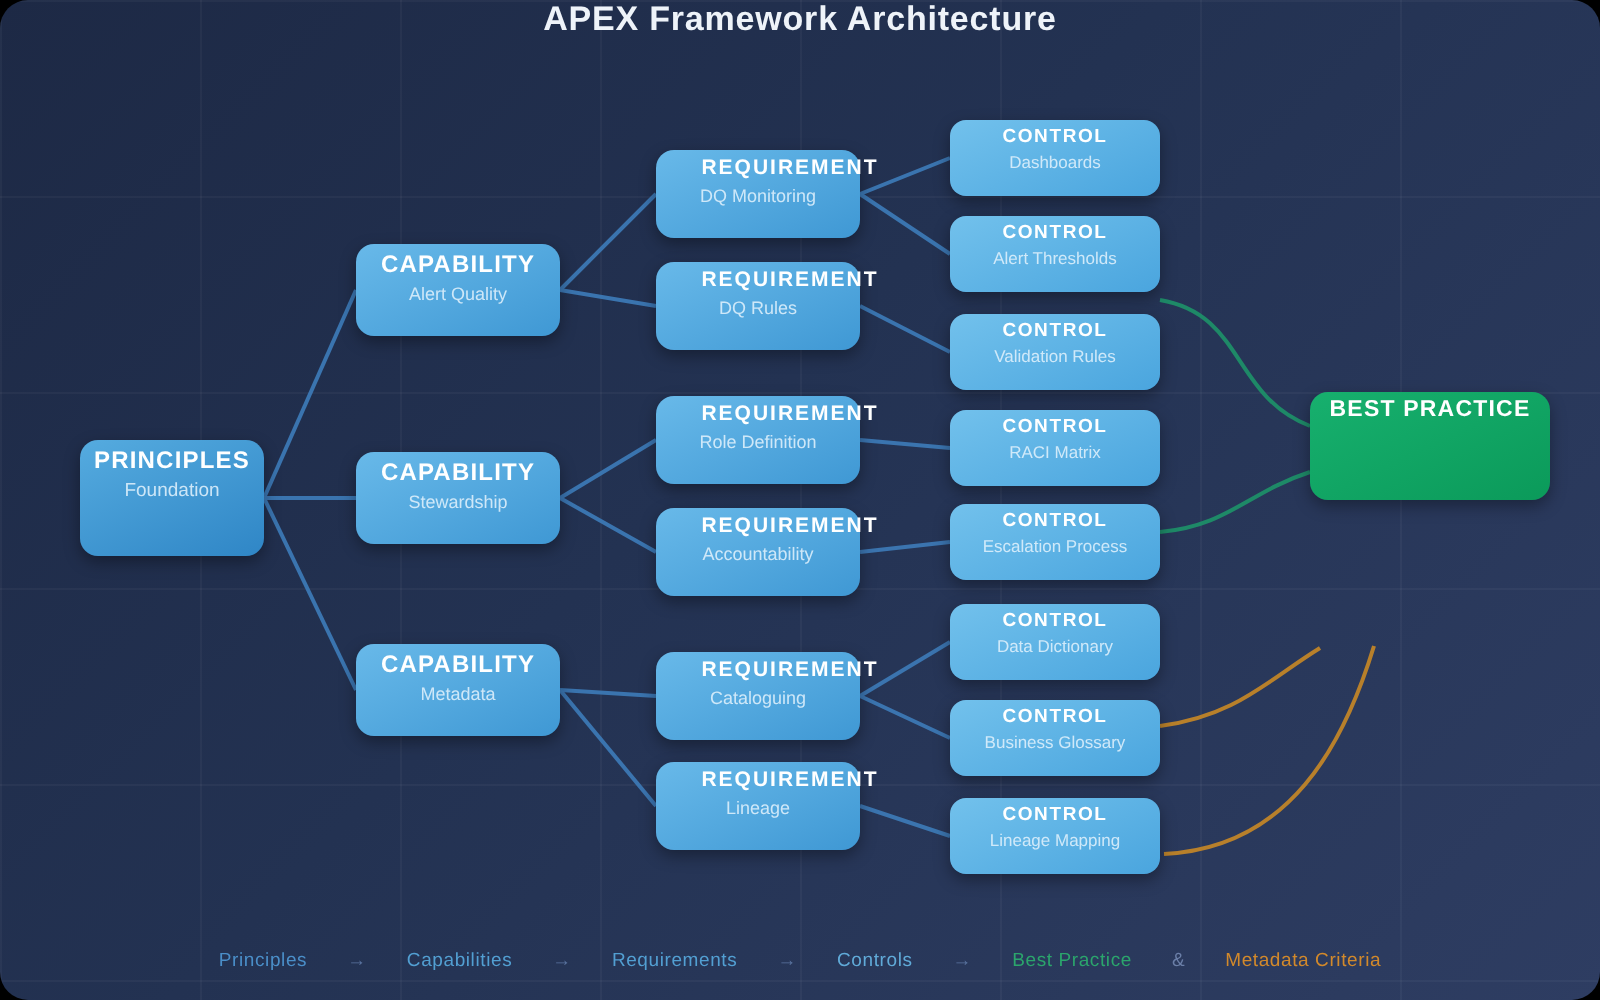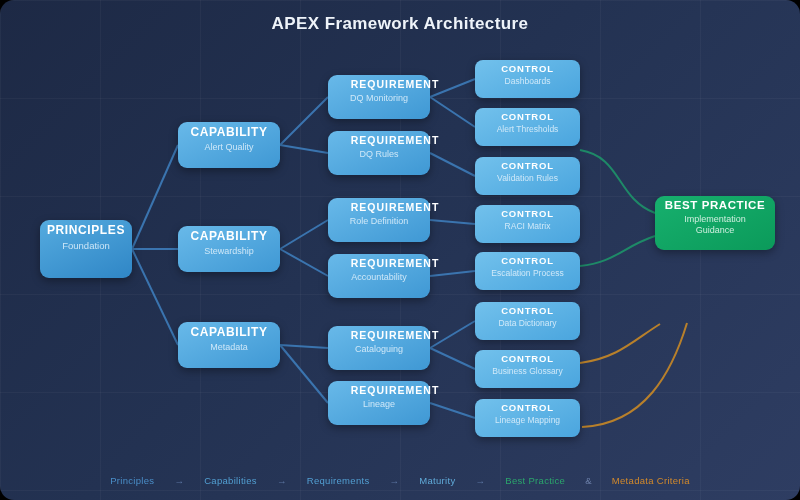--- a/index.html
+++ b/index.html
@@ -6,21 +6,21 @@
   body{font-family:"Liberation Sans","DejaVu Sans",sans-serif;}
   #stage{
     position:relative;width:800px;height:500px;border-radius:14px;overflow:hidden;
     background-image:
       linear-gradient(rgba(255,255,255,0.035) 1px, transparent 1px),
       linear-gradient(90deg, rgba(255,255,255,0.035) 1px, transparent 1px),
       linear-gradient(135deg,#1d2945 0%, #233252 45%, #2e3d62 100%);
     background-size:100px 98px,100px 98px,100% 100%;
   }
   .title{
-    position:absolute;top:14px;left:0;width:100%;text-align:center;
+    position:absolute;top:0;left:0;width:100%;text-align:center;
     color:#eef3f9;font-size:17px;font-weight:bold;letter-spacing:0.4px;
   }
   svg.edges{position:absolute;top:0;left:0;z-index:1;}
   .node{
     position:absolute;z-index:2;border-radius:9px;
     display:flex;flex-direction:column;align-items:center;
     text-align:center;box-shadow:0 3px 8px rgba(0,0,0,0.35);
     box-sizing:border-box;padding:3px 4px;
   }
   .node .t{color:#ffffff;font-weight:bold;letter-spacing:0.6px;}
@@ -164,30 +164,29 @@
     <div class="t">CONTROL</div>
     <div class="s">Business Glossary</div>
   </div>
   <div class="node control" style="left:475px;top:399px;width:105px;height:38px;">
     <div class="t">CONTROL</div>
     <div class="s">Lineage Mapping</div>
   </div>
 
   <div class="node green" style="left:655px;top:196px;width:120px;height:54px;">
     <div class="t">BEST PRACTICE</div>
-    <div class="s">Implementation Guidance</div>
   </div>
 
   <div class="legend">
     <span class="lg-principles">Principles</span>
     <span class="lg-arrow">→</span>
     <span class="lg-capabilities">Capabilities</span>
     <span class="lg-arrow">→</span>
     <span class="lg-requirements">Requirements</span>
     <span class="lg-arrow">→</span>
-    <span class="lg-controls">Maturity</span>
+    <span class="lg-controls">Controls</span>
     <span class="lg-arrow">→</span>
     <span class="lg-best">Best Practice</span>
     <span class="lg-amp">&amp;</span>
     <span class="lg-maturity">Metadata Criteria</span>
   </div>
 
 </div>
 
 </body></html>

